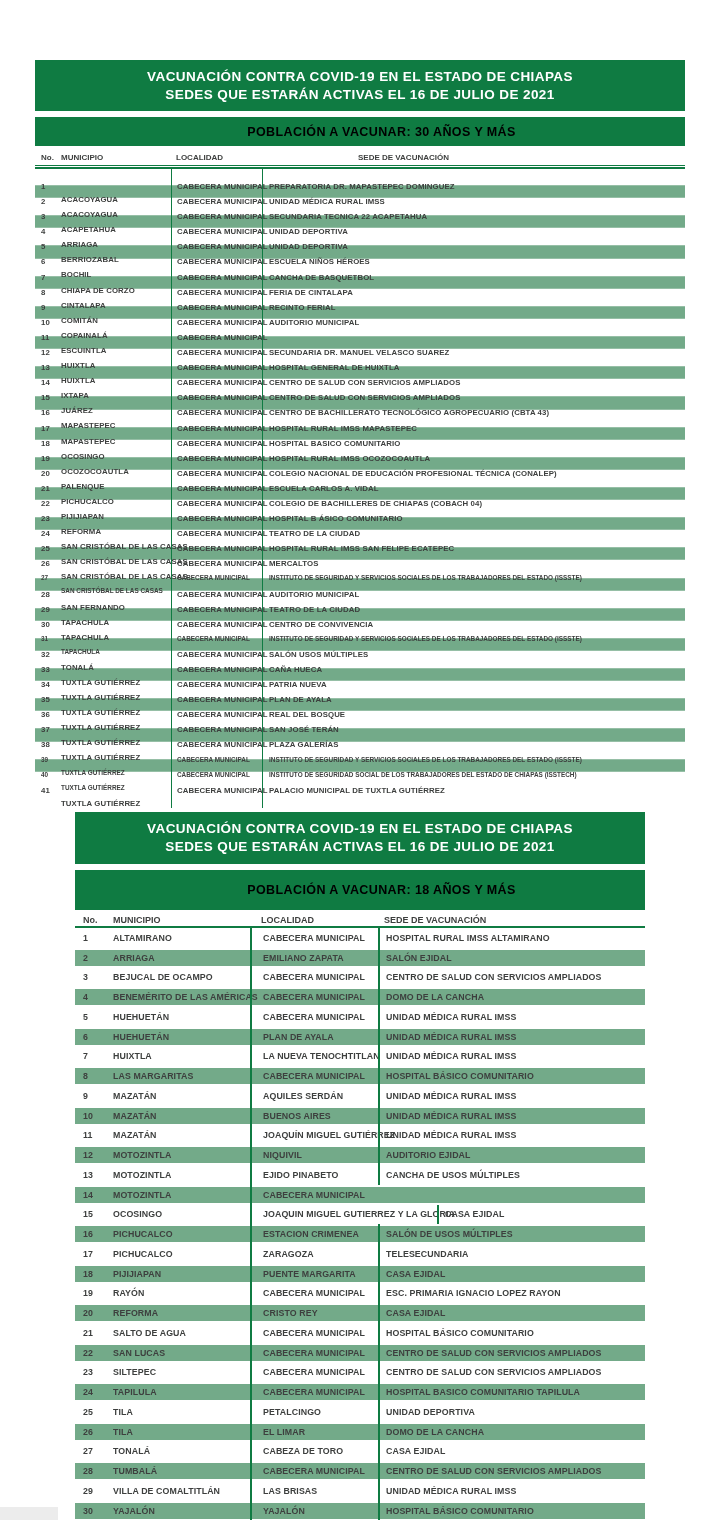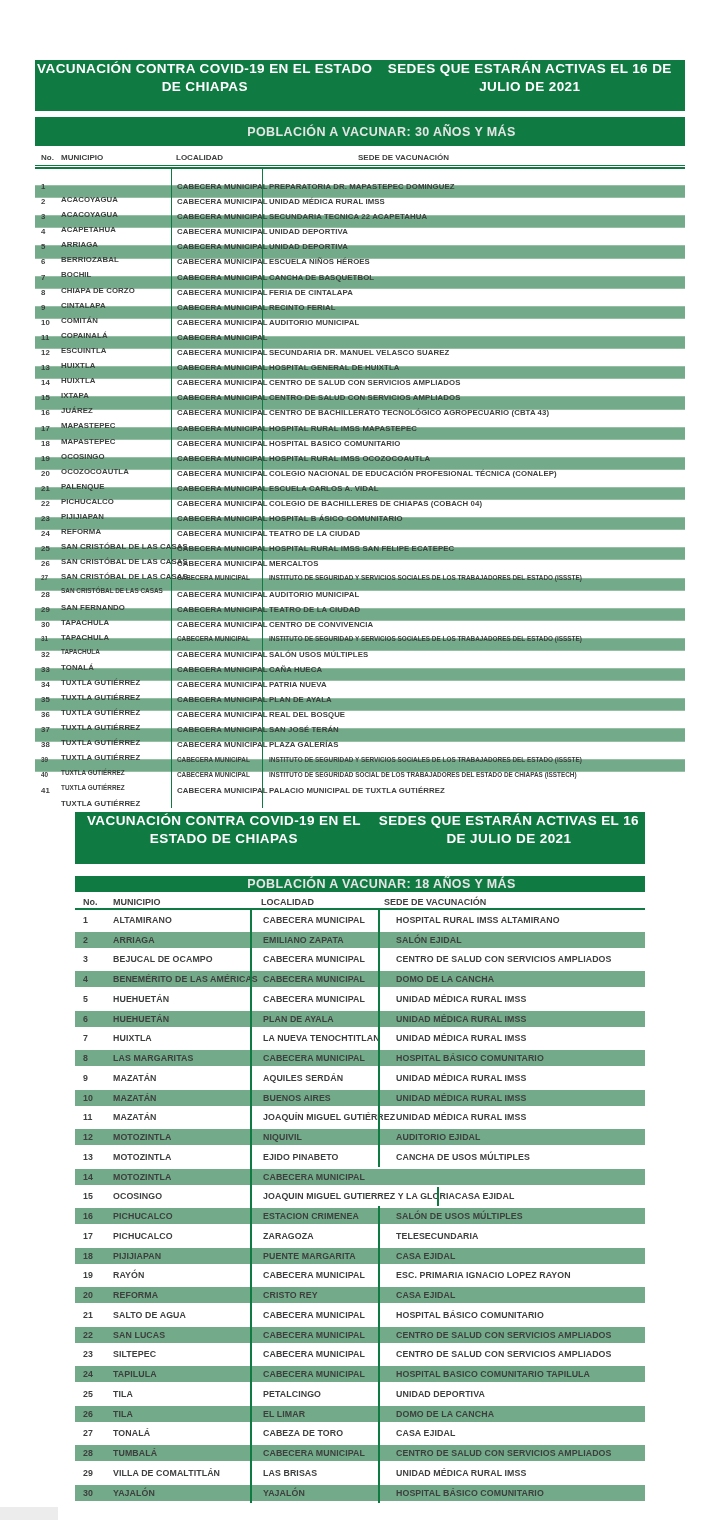--- a/index.html
+++ b/index.html
@@ -12,33 +12,33 @@
     width:720px;height:1520px;position:relative;background:#ffffff;
     font-family:"Liberation Sans", sans-serif;font-weight:bold;
     -webkit-font-smoothing:antialiased;
   }
   .table-block{position:absolute;}
   #t1{left:35px;top:60px;width:650px;}
   #t2{left:75px;top:812px;width:570px;}
 
   .title-bar{
     background:var(--green);color:#fff;text-align:center;
-    display:flex;justify-content:center;
+    display:flex;flex-direction:column;justify-content:center;
     letter-spacing:.4px;
   }
   #t1 .title-bar{height:51px;font-size:13.5px;line-height:18px;}
   #t2 .title-bar{height:52px;font-size:13.5px;line-height:18px;}
 
   .pop-bar{
-    background:var(--green);color:#e5e5e5;display:flex;align-items:center;justify-content:center;
+    background:var(--green);color:#000000;display:flex;align-items:center;justify-content:center;
     letter-spacing:.4px;
     padding-left:43px;
   }
   #t1 .pop-bar{margin-top:6px;height:29px;font-size:12.5px;}
-  #t2 .pop-bar{margin-top:12px;height:16px;font-size:12.5px;}
+  #t2 .pop-bar{margin-top:6px;height:40px;font-size:12.5px;}
 
   .col-header{display:grid;align-items:center;color:var(--text);white-space:nowrap;}
   #t1 .col-header{
     margin-top:4px;height:15px;font-size:8px;
     grid-template-columns:22px 114px 91px 1fr;
     border-bottom:1px solid var(--green);
   }
   #t2 .col-header{
     margin-top:3px;height:13px;font-size:9px;
     grid-template-columns:30px 145px 128px 1fr;
@@ -67,21 +67,21 @@
   #t2 .row.green{box-shadow:inset 0 2px 0 #fff, inset 0 -2px 0 #fff;}
 
   .cell{display:flex;align-items:center;overflow:visible;}
   #t1 .c-num{padding-left:6px;}
   #t1 .c-mun{padding-left:4px;margin-top:26px;}
   #t1 .c-loc{padding-left:5px;border-left:1.5px solid var(--green);}
   #t1 .c-sede{padding-left:6px;border-left:1.5px solid var(--green);}
   #t2 .c-num{padding-left:8px;}
   #t2 .c-mun{padding-left:8px;}
   #t2 .c-loc{padding-left:11px;border-left:2px solid var(--green);}
-  #t2 .c-sede{padding-left:16px;border-left:2px solid var(--green);}
+  #t2 .c-sede{padding-left:6px;border-left:2px solid var(--green);}
 
   #page-corner{
     position:absolute;left:0;top:1507px;width:58px;height:13px;background:#ececec;
   }
 </style>
 </head>
 <body>
 
 <div class="table-block" id="t1">
   <div class="title-bar">

